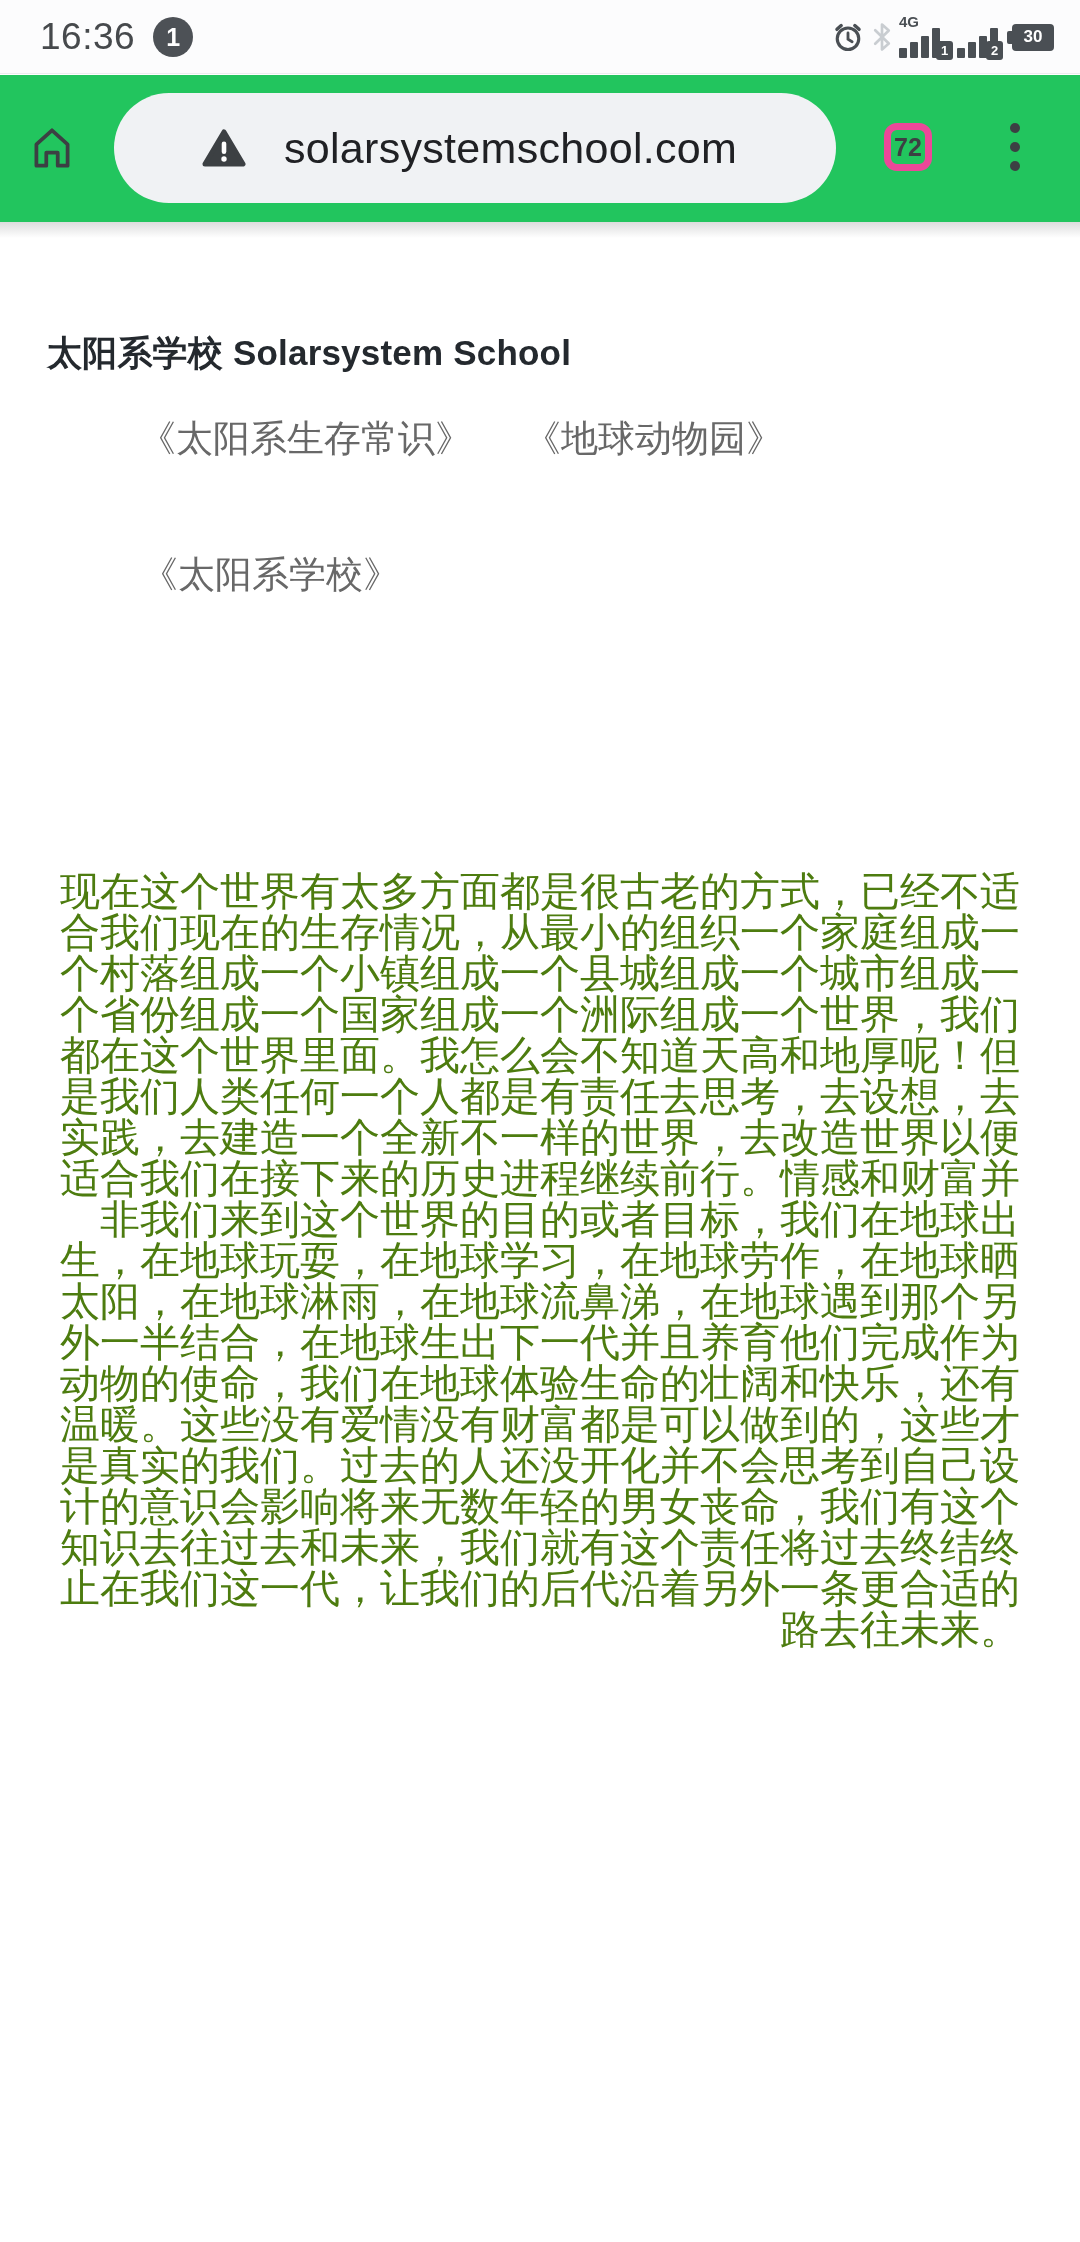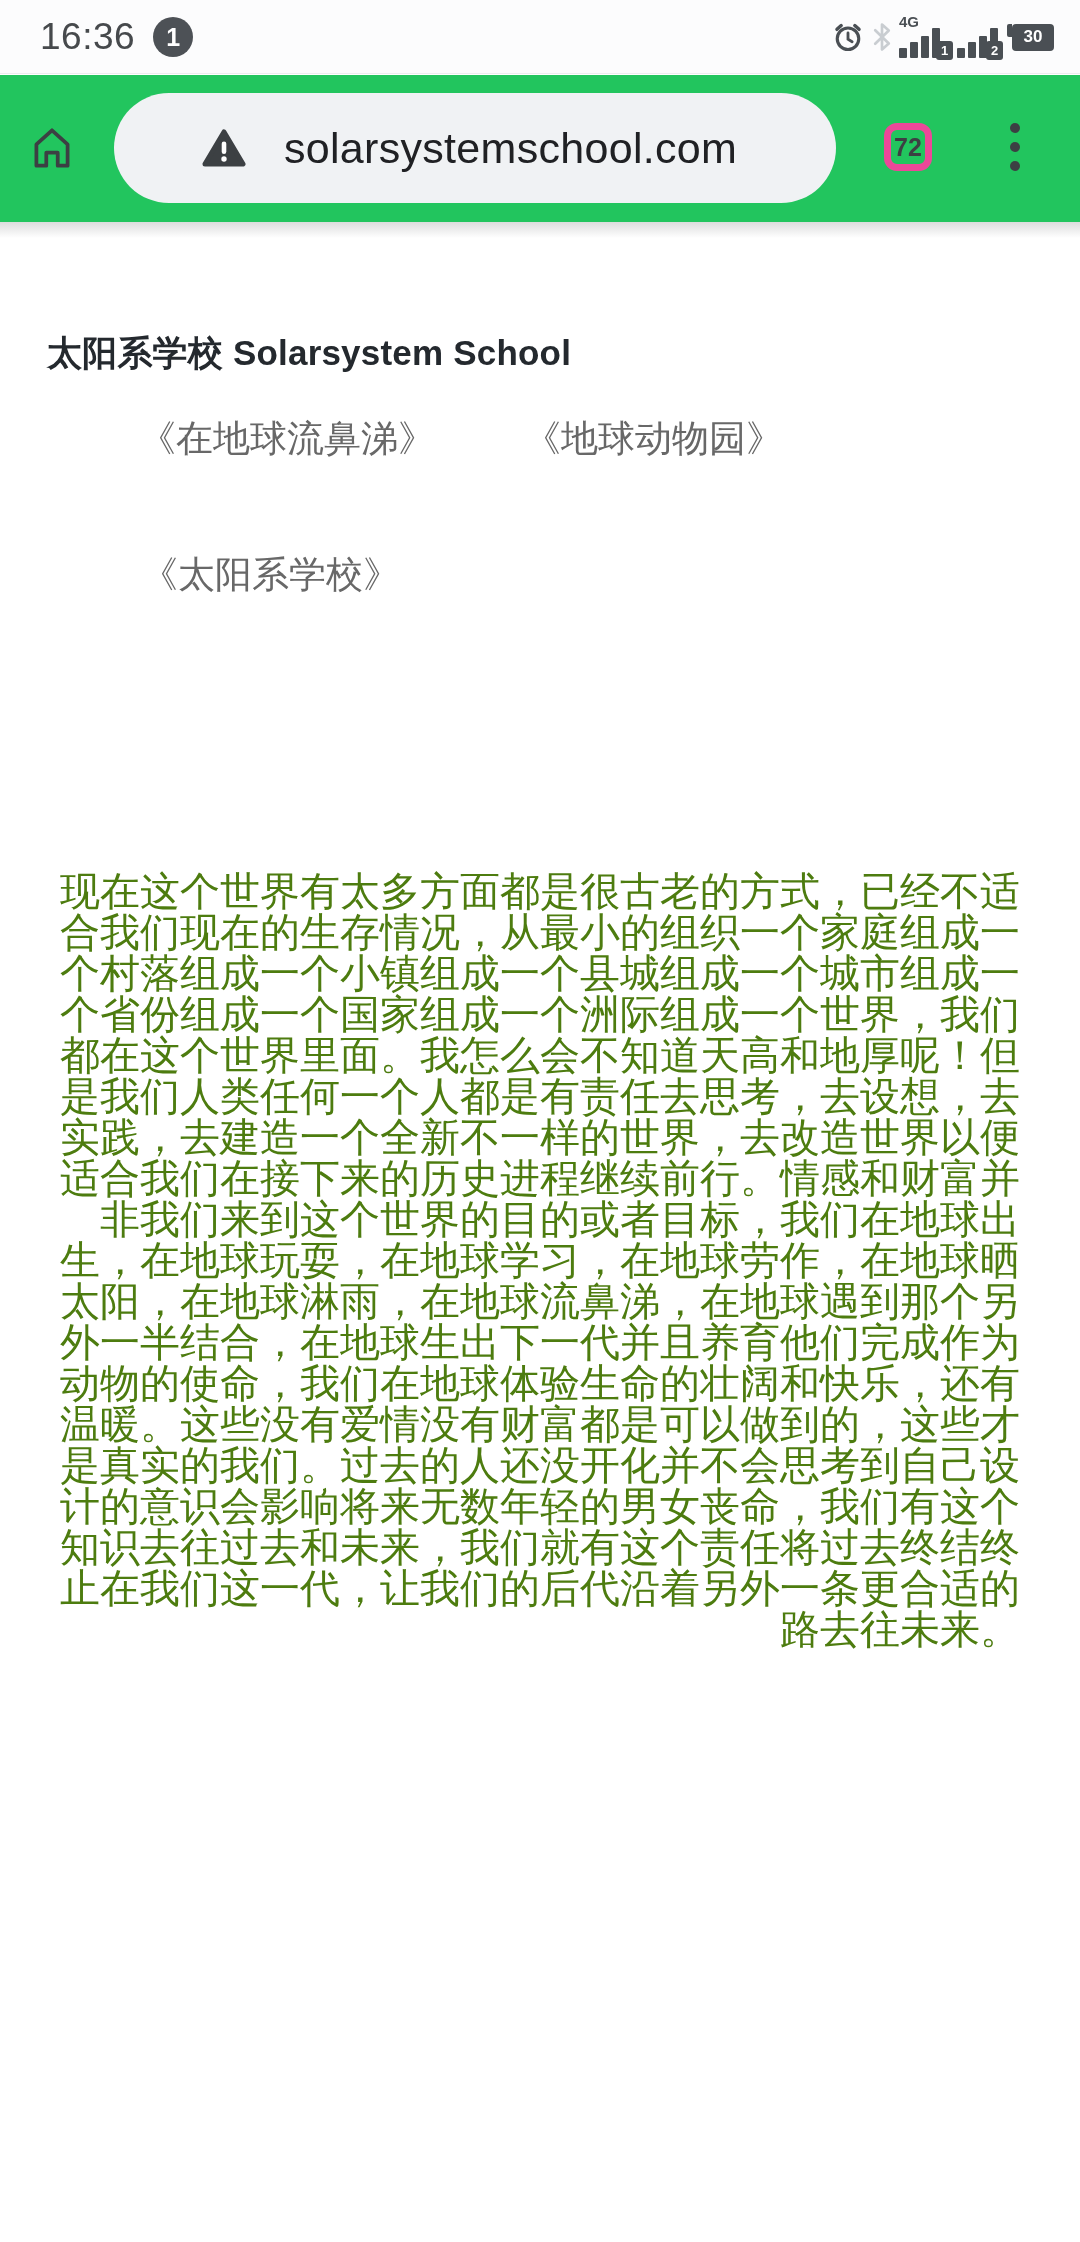--- a/index.html
+++ b/index.html
@@ -45,21 +45,21 @@
   }
   .bars i { display:block; width:8px; background:#4a4f54; border-radius:1px; }
   .sig.sim2 .bars { bottom:2px; }
   .sim-num {
     position:absolute; bottom:0; right:0;
     width:17px; height:19px; border-radius:3px;
     background:#4a4f54; color:#ffffff;
     font-size:13px; font-weight:700; font-style:normal;
     display:flex; align-items:center; justify-content:center;
   }
-  .battery { display:flex; align-items:flex-start; }
+  .battery { display:flex; align-items:center; }
   .battery .nub { width:5px; height:13px; background:#4a4f54; border-radius:2px 0 0 2px; }
   .battery .cell {
     width:42px; height:27px; background:#4a4f54; border-radius:4px;
     color:#ffffff; font-size:17px; font-weight:700;
     display:flex; align-items:center; justify-content:center;
   }
 
   
   .toolbar {
     position:absolute; top:75px; left:0; width:1080px; height:147px;
@@ -189,17 +189,17 @@
   <div class="menu-btn">
     <i></i>
       <i></i>
       <i></i>
   </div>
 </div>
 <div class="toolbar-shadow"></div>
 
 <div class="page-title">太阳系学校 Solarsystem School</div>
 
-<a class="nav-link nav-link-1">《在地球流鼻涕》</a>
+<a class="nav-link nav-link-1">《太阳系生存常识》</a>
 <a class="nav-link nav-link-2">《地球动物园》</a>
 <a class="nav-link nav-link-3">《太阳系学校》</a>
 
 <div class="body-text">现在这个世界有太多方面都是很古老的方式，已经不适合我们现在的生存情况，从最小的组织一个家庭组成一个村落组成一个小镇组成一个县城组成一个城市组成一个省份组成一个国家组成一个洲际组成一个世界，我们都在这个世界里面。我怎么会不知道天高和地厚呢！但是我们人类任何一个人都是有责任去思考，去设想，去实践，去建造一个全新不一样的世界，去改造世界以便适合我们在接下来的历史进程继续前行。情感和财富并非我们来到这个世界的目的或者目标，我们在地球出生，在地球玩耍，在地球学习，在地球劳作，在地球晒太阳，在地球淋雨，在地球流鼻涕，在地球遇到那个另外一半结合，在地球生出下一代并且养育他们完成作为动物的使命，我们在地球体验生命的壮阔和快乐，还有温暖。这些没有爱情没有财富都是可以做到的，这些才是真实的我们。过去的人还没开化并不会思考到自己设计的意识会影响将来无数年轻的男女丧命，我们有这个知识去往过去和未来，我们就有这个责任将过去终结终止在我们这一代，让我们的后代沿着另外一条更合适的路去往未来。</div>
 
 </body></html>

